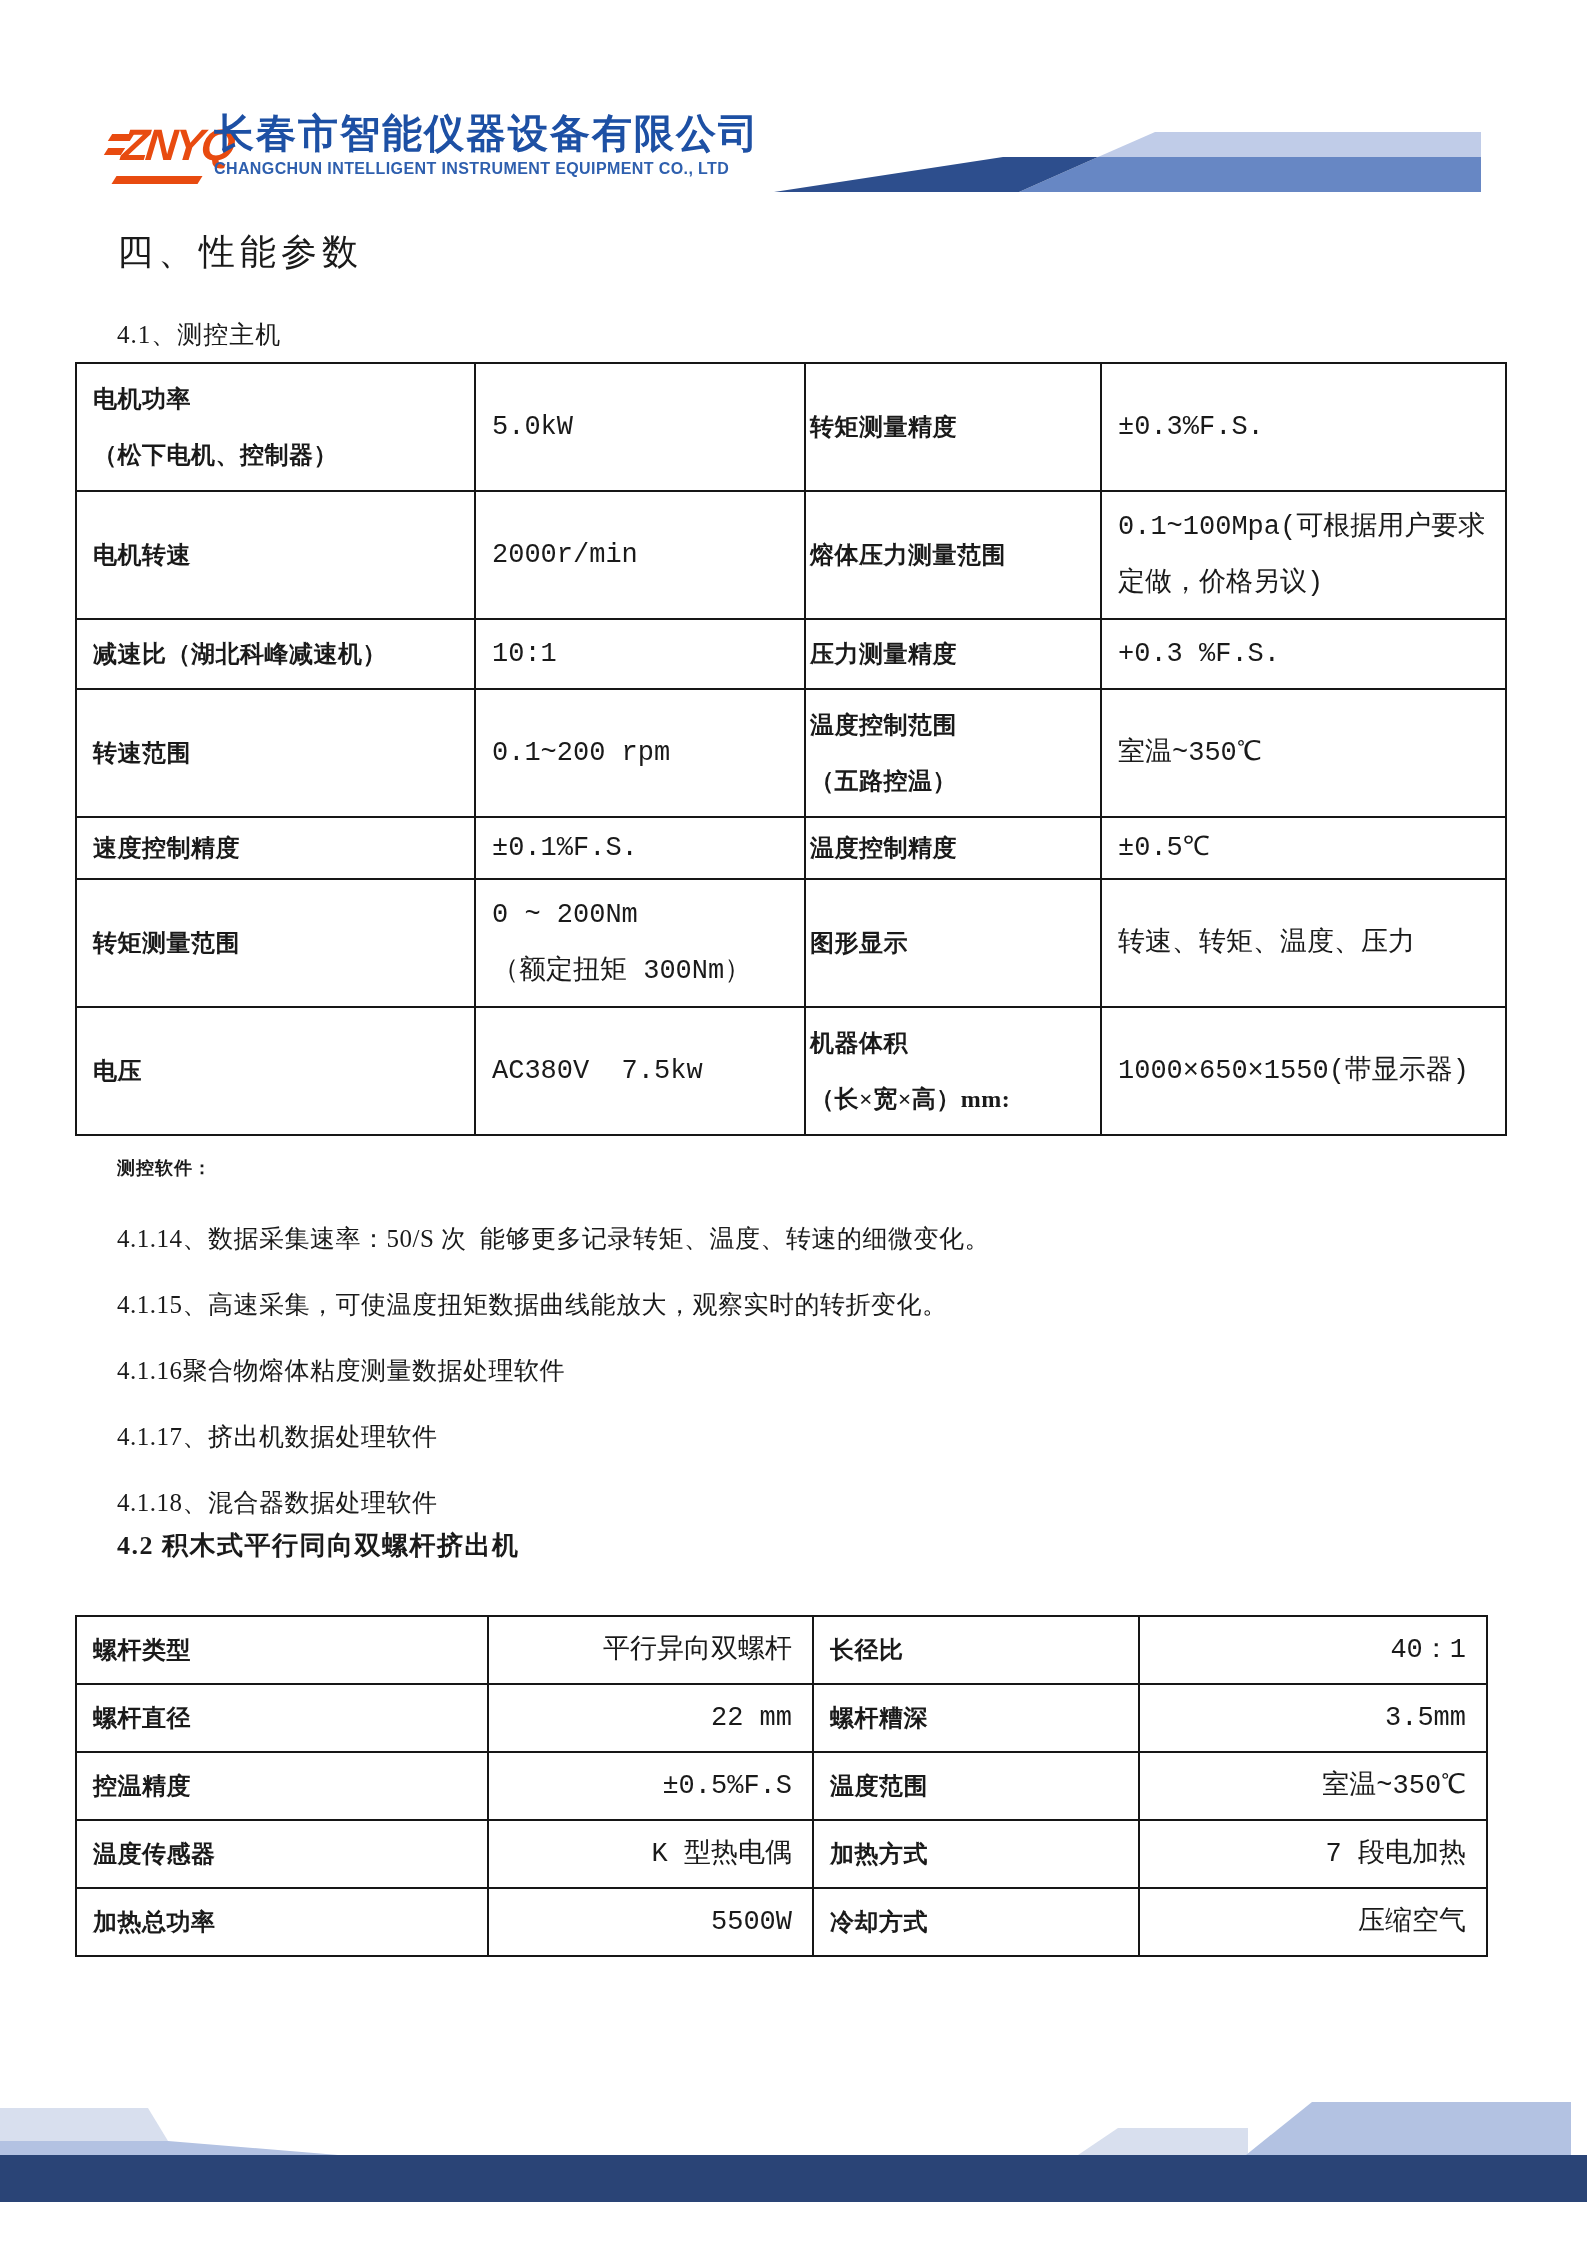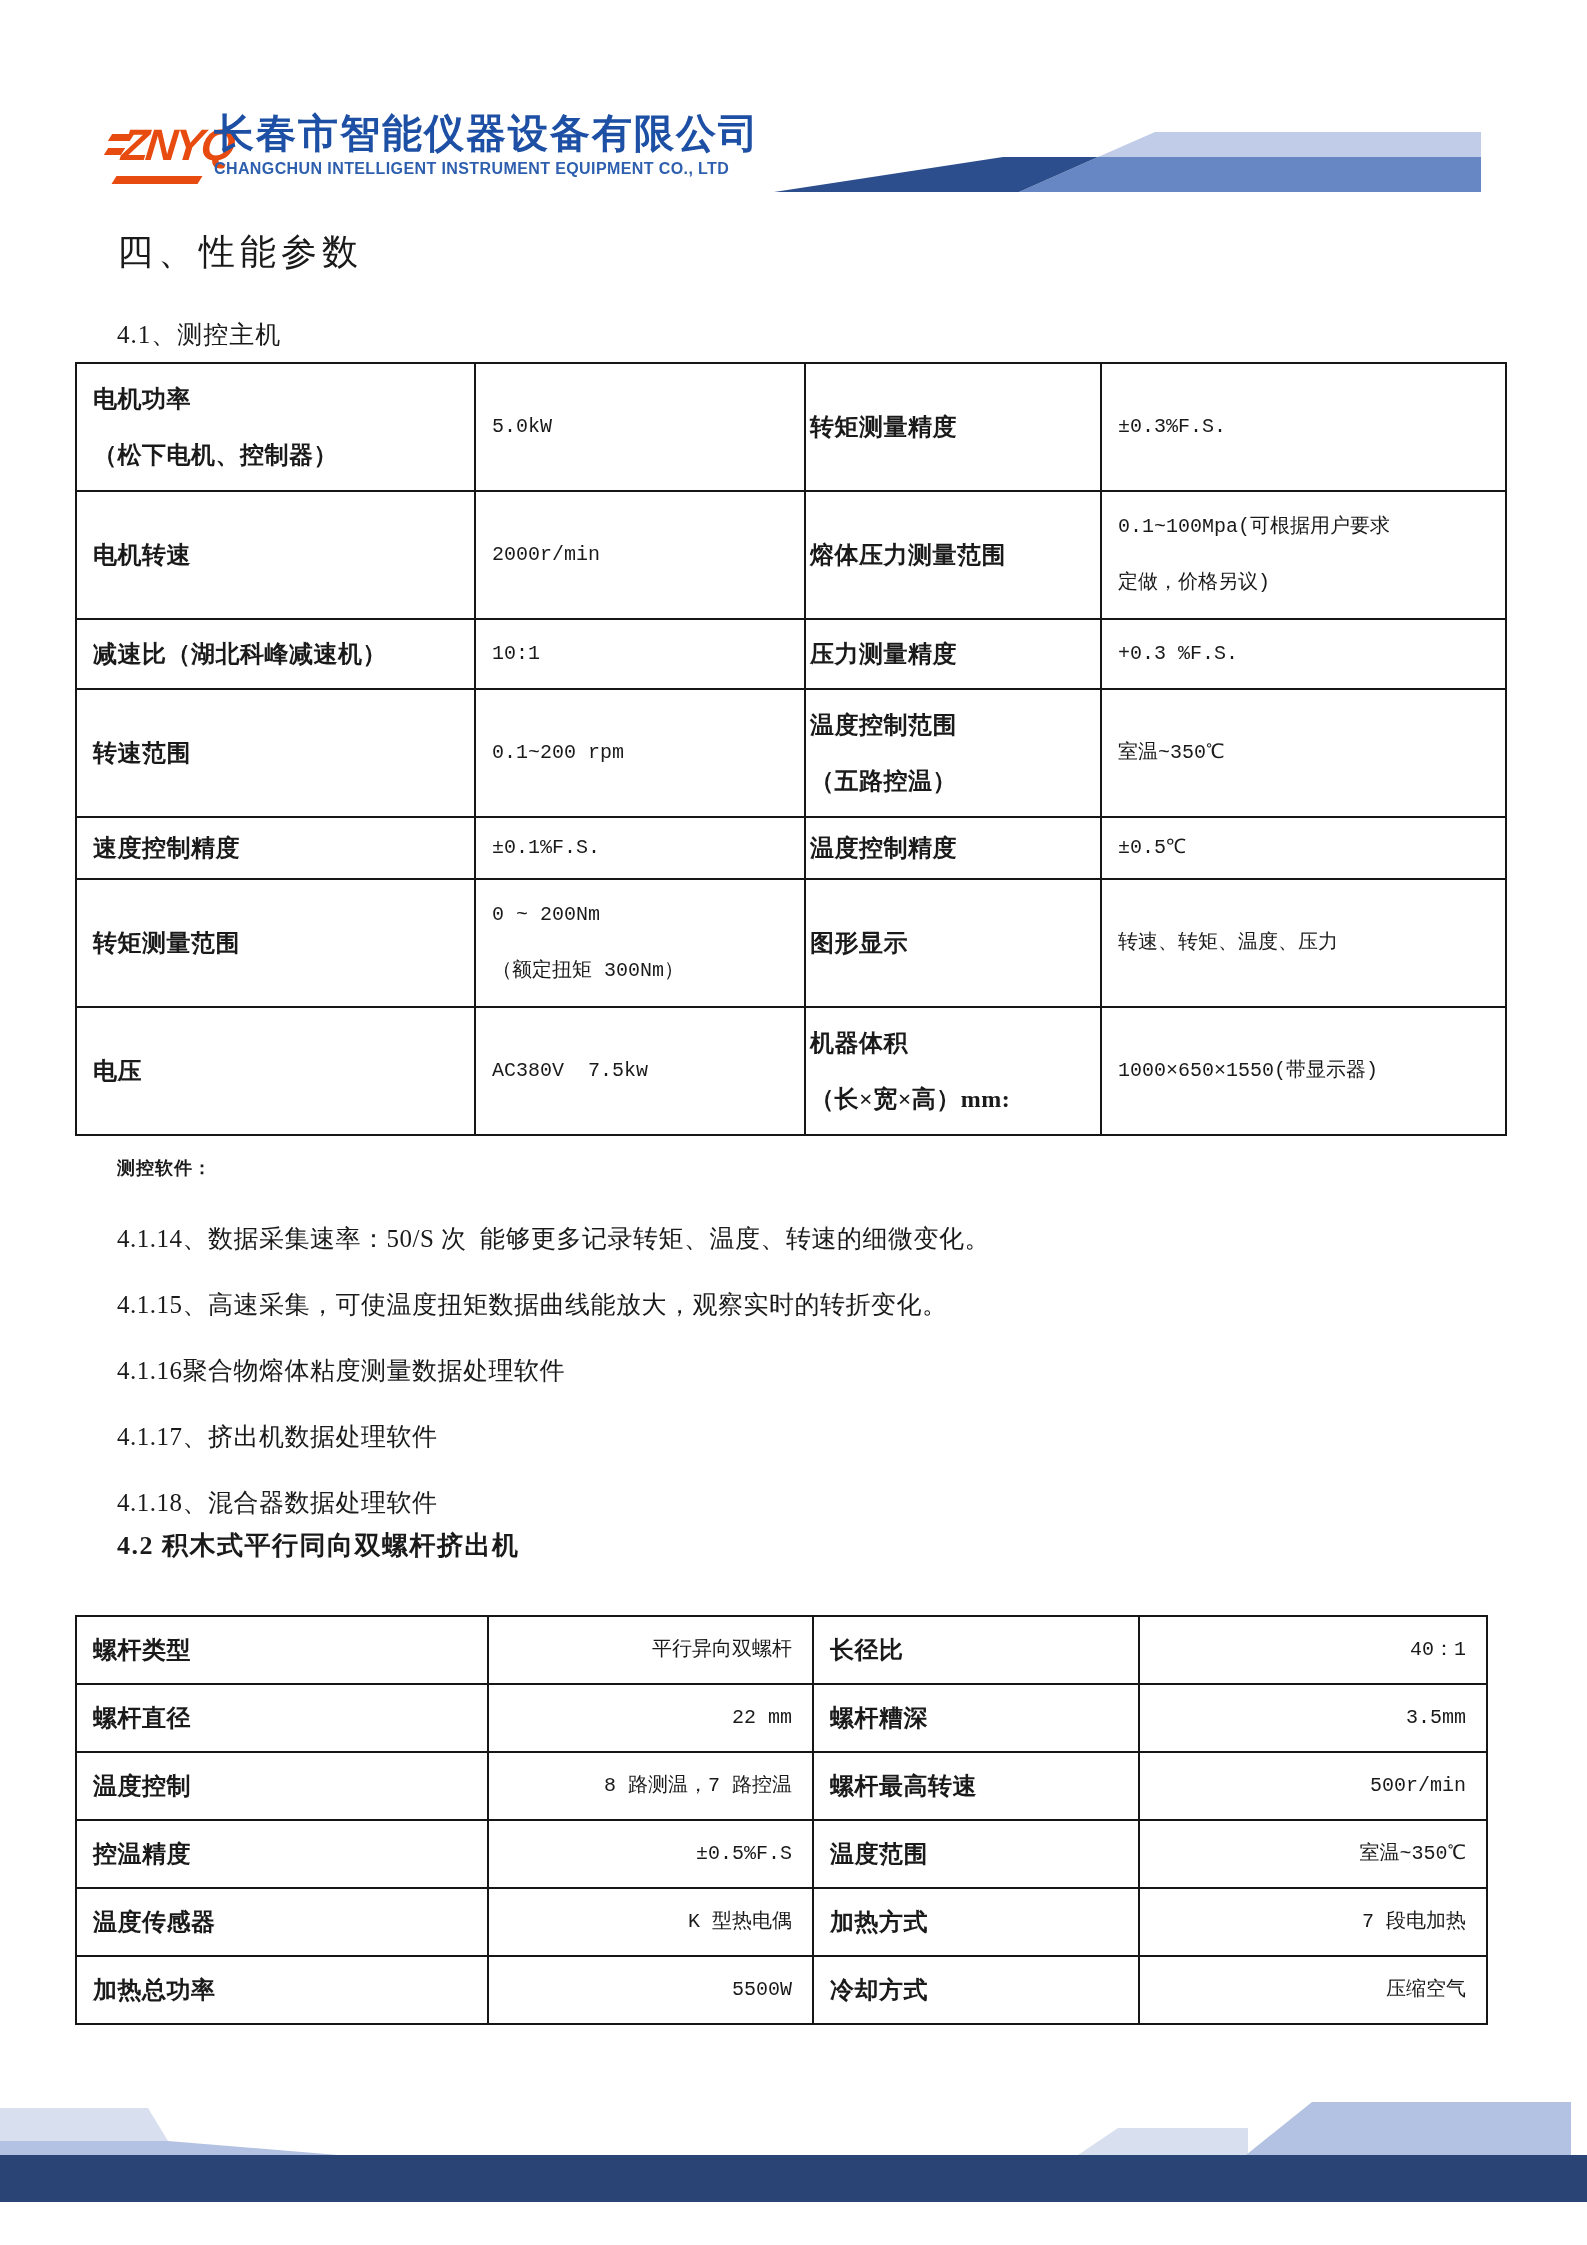--- a/index.html
+++ b/index.html
@@ -30,21 +30,21 @@
   .soft-title{position:absolute;left:117px;top:1156px;font-size:18px;font-weight:bold;letter-spacing:1px;}
   .soft-list{position:absolute;left:117px;top:1206px;}
   .soft-item{font-size:25px;line-height:66px;letter-spacing:0.5px;white-space:pre;}
   .h-42{position:absolute;left:117px;top:1528px;font-size:26px;font-weight:bold;letter-spacing:1.5px;}
   
   table{position:absolute;border-collapse:collapse;table-layout:fixed;}
   .t1{left:75px;top:362px;width:1430px;border-radius:29px;}
   .t2{left:75px;top:1615px;width:1411px;}
   td{border:2px solid #161616;vertical-align:middle;font-size:24px;padding:0 6px 0 16px;}
   td.lbl{font-weight:bold;letter-spacing:0.5px;}
-  td.val{font-family:"Liberation Mono","DejaVu Sans Mono",monospace;font-size:20px;margin-left:21px;}
+  td.val{font-family:"Liberation Mono","DejaVu Sans Mono",monospace;font-size:27px;margin-left:21px;}
   .t1 td.c3{padding-left:4px;}
   .t-ln{line-height:56px;white-space:pre;}
   .t2 td{height:66px;}
   .t2 td.val{text-align:right;padding:0 20px;border-radius:27px;}
   .t2 .t-ln{line-height:30px;}
   
   .footer-art{position:absolute;left:0;top:2077px;width:1587px;height:145px;}
 </style>
 </head>
 <body>
@@ -226,34 +226,20 @@
           </td>
       <td class="lbl">
             <div class="t-ln">螺杆糟深</div>
           </td>
       <td class="val">
             <div class="t-ln">3.5mm</div>
           </td>
     </tr>
     <tr>
       <td class="lbl">
-            <div class="t-ln">温度控制</div>
-          </td>
-      <td class="val">
-            <div class="t-ln">8 路测温，7 路控温</div>
-          </td>
-      <td class="lbl">
-            <div class="t-ln">螺杆最高转速</div>
-          </td>
-      <td class="val">
-            <div class="t-ln">500r/min</div>
-          </td>
-    </tr>
-    <tr>
-      <td class="lbl">
             <div class="t-ln">控温精度</div>
           </td>
       <td class="val">
             <div class="t-ln">±0.5%F.S</div>
           </td>
       <td class="lbl">
             <div class="t-ln">温度范围</div>
           </td>
       <td class="val">
             <div class="t-ln">室温~350℃</div>

